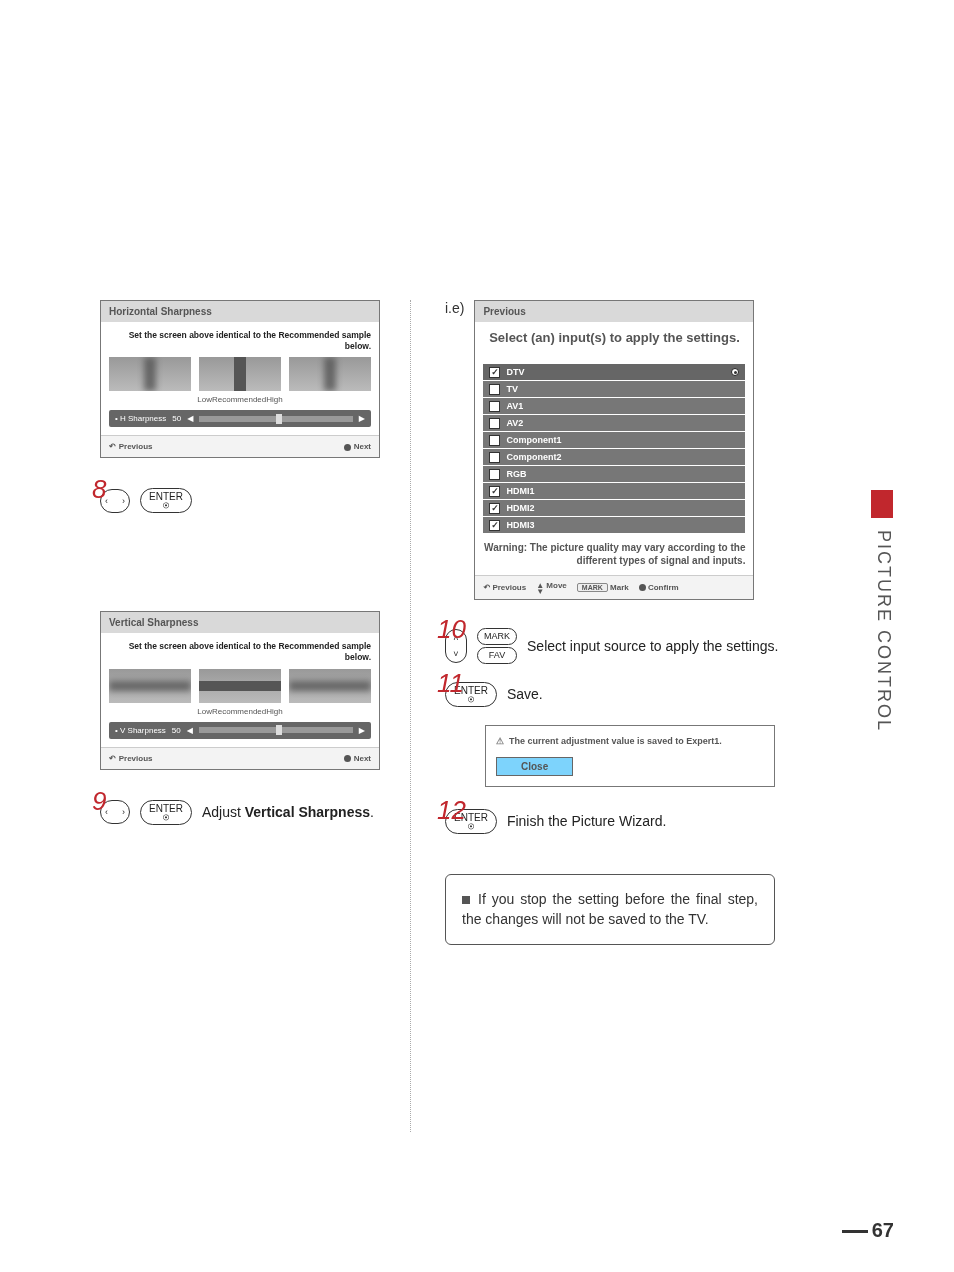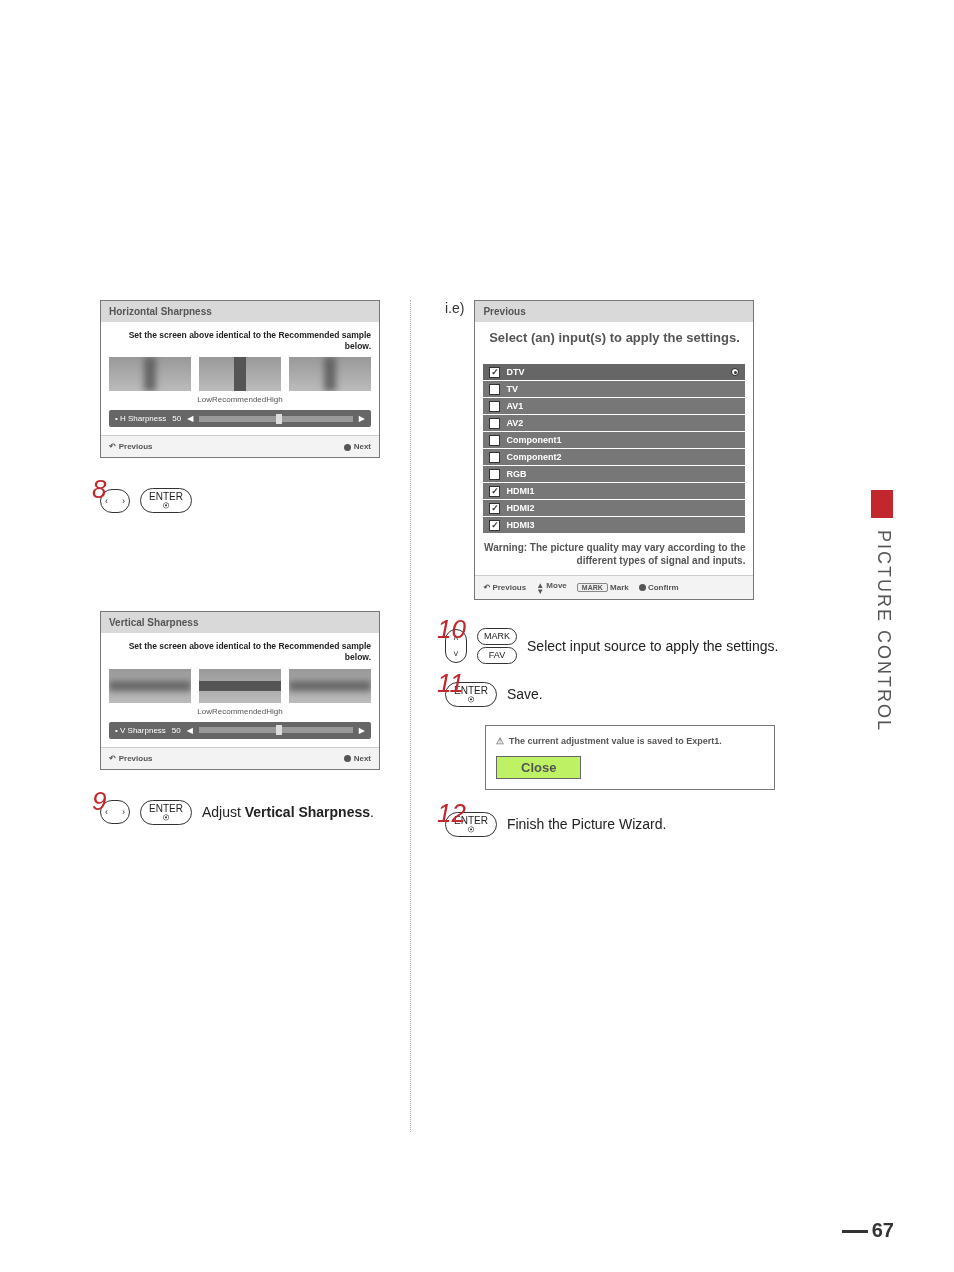--- a/index.html
+++ b/index.html
@@ -56,21 +56,21 @@
   .warn { font-size:10px; font-weight:bold; color:#555; margin-top:8px; line-height:1.3;text-align:right; }
   .complete-panel .cf { display:flex; gap:10px; align-items:center; padding:5px 8px; border-top:1px solid #ccc; font-size:8px; color:#555; font-weight:bold; background:#f3f3f3; flex-wrap:wrap; }
   .pill { border:1px solid #888; border-radius:2px; padding:0 4px; font-size:7px; background:#eee; }
   .dot { display:inline-block; width:7px; height:7px; border-radius:50%; background:#555; vertical-align:middle; }
   .radio-dot { margin-left:auto; width:8px; height:8px; border-radius:50%; background:#fff; border:1px solid #222; position:relative; }
   .radio-dot::after { content:""; position:absolute; inset:1.5px; border-radius:50%; background:#333; }
 
   .saved-box { border:1px solid #777; padding:10px; width:290px; margin-top:12px; text-align:left; }
   .saved-box .msg { font-size:9px; font-weight:bold; color:#555; margin-bottom:10px; }
   .saved-box .msg::before { content:"⚠"; color:#888; margin-right:5px; }
-  .close-btn { display:inline-block; border:1px solid #666; padding:3px 24px; font-size:13px; background:#bef264; font-weight:bold; color:#555; }
+  .close-btn { display:inline-block; border:1px solid #666; padding:3px 24px; font-size:10px; background:#7dd3fc; font-weight:bold; color:#555; }
 
   .note-box { border:1px solid #555; border-radius:6px; padding:14px 16px; width:330px; margin-top:40px; font-size:14px; color:#333; line-height:1.45; text-align:justify; }
   .note-box .bullet { display:inline-block; width:8px; height:8px; background:#555; margin-right:8px; vertical-align:middle; }
 
   .page-num { position:absolute; right:60px; bottom:30px; font-size:20px; font-weight:bold; color:#333; }
   .page-num-bar { display:inline-block; width:26px; height:3px; background:#333; vertical-align:middle; margin-right:4px; }
 
   .step-block { margin-bottom:18px; }
   .updown { font-size:8px; line-height:0.7; display:inline-flex; flex-direction:column; }
 </style>
@@ -264,16 +264,19 @@
 
     <div class="step-row step-block" style="margin-top:22px;">
       <span class="step-num">12</span>
       <span class="remote-btn">
           <span>ENTER</span>
           <span class="sub">⦿</span>
         </span>
       <span class="step-text">Finish the Picture Wizard.</span>
     </div>
 
+    <div class="note-box">
+      <span class="bullet"></span><span>If you stop the setting before the final step, the changes will not be saved to the TV.</span>
+    </div>
   </div>
 
   <div class="page-num"><span class="page-num-bar"></span><span>67</span></div>
 </div>
 
 </body></html>

